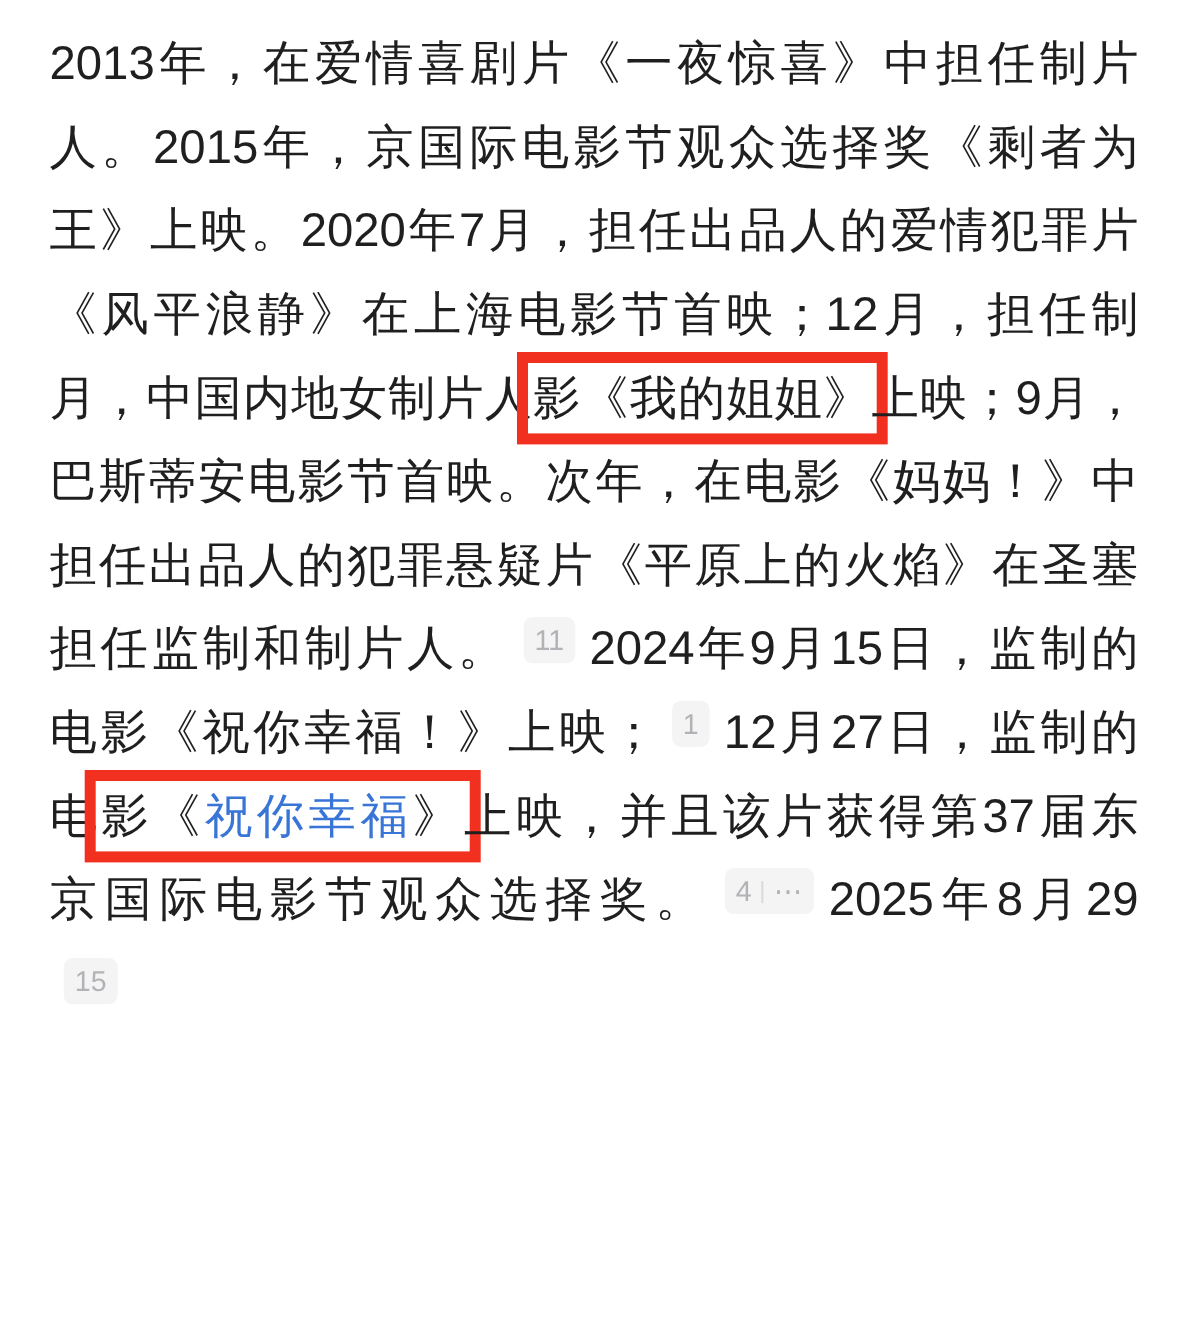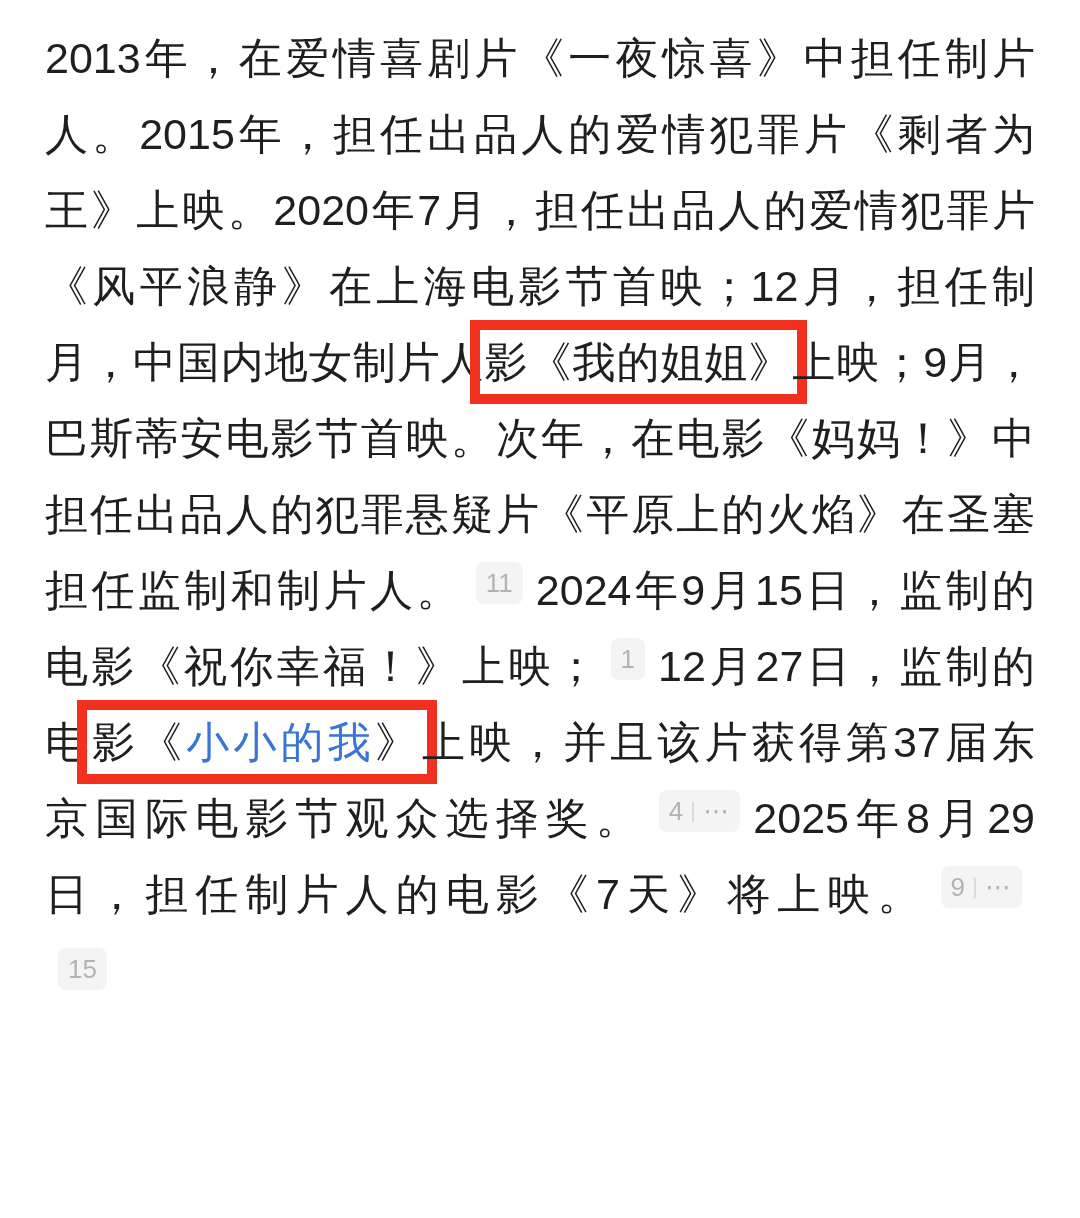--- a/index.html
+++ b/index.html
@@ -72,28 +72,27 @@
     color: var(--badge-text);
     letter-spacing: 1px;
   }
 </style>
 </head>
 <body>
 
 <div class="article" data-name="article">
     <div class="paragraph" data-name="career-paragraph">
       <div class="line justify" data-name="text-line"><span class="run" data-name="text-run">2013年，在爱情喜剧片《一夜惊喜》中担任制片</span></div>
-      <div class="line justify" data-name="text-line"><span class="run" data-name="text-run">人。2015年，担任出品人的爱情犯罪片《剩者为</span></div>
+      <div class="line justify" data-name="text-line"><span class="run" data-name="text-run">人。2015年，京国际电影节观众选择奖《剩者为</span></div>
       <div class="line justify" data-name="text-line"><span class="run" data-name="text-run">王》上映。2020年7月，担任出品人的爱情犯罪片</span></div>
       <div class="line justify" data-name="text-line"><span class="run" data-name="text-run">《风平浪静》在上海电影节首映；12月，担任制</span></div>
       <div class="line justify" data-name="text-line"><span class="run" data-name="text-run">月，中国内地女制片人</span><span class="annotation-box" data-name="annotation-box"><span class="run" data-name="text-run">影《我的姐姐》</span></span><span class="run" data-name="text-run">上映；9月，</span></div>
       <div class="line justify" data-name="text-line"><span class="run" data-name="text-run">巴斯蒂安电影节首映。次年，在电影《妈妈！》中</span></div>
       <div class="line justify" data-name="text-line"><span class="run" data-name="text-run">担任出品人的犯罪悬疑片《平原上的火焰》在圣塞</span></div>
       <div class="line justify" data-name="text-line"><span class="run" data-name="text-run">担任监制和制片人。</span><span class="citation-badge" data-name="citation-badge"><span class="cite-num" data-name="citation-number">11</span></span><span class="run" data-name="text-run">2024年9月15日，监制的</span></div>
       <div class="line justify" data-name="text-line"><span class="run" data-name="text-run">电影《祝你幸福！》上映；</span><span class="citation-badge" data-name="citation-badge"><span class="cite-num" data-name="citation-number">1</span></span><span class="run" data-name="text-run">12月27日，监制的</span></div>
-      <div class="line justify" data-name="text-line"><span class="run" data-name="text-run">电</span><span class="annotation-box" data-name="annotation-box"><span class="run" data-name="text-run">影《</span><a class="wiki-link" data-name="movie-link">小小的我</a><span class="run" data-name="text-run">》</span></span><span class="run" data-name="text-run">上映，并且该片获得第37届东</span></div>
+      <div class="line justify" data-name="text-line"><span class="run" data-name="text-run">电</span><span class="annotation-box" data-name="annotation-box"><span class="run" data-name="text-run">影《</span><a class="wiki-link" data-name="movie-link">祝你幸福</a><span class="run" data-name="text-run">》</span></span><span class="run" data-name="text-run">上映，并且该片获得第37届东</span></div>
       <div class="line justify" data-name="text-line"><span class="run" data-name="text-run">京国际电影节观众选择奖。</span><span class="citation-badge" data-name="citation-badge"><span class="cite-num" data-name="citation-number">4</span><span class="cite-divider" data-name="badge-divider"></span><span class="cite-more" data-name="more-citations-icon">⋯</span></span><span class="run" data-name="text-run">2025年8月29</span></div>
-      <div class="line justify" data-name="text-line"><span class="run" data-name="text-run">日，担任制片人的电影《7天》将上映。</span><span class="citation-badge" data-name="citation-badge"><span class="cite-num" data-name="citation-number">9</span><span class="cite-divider" data-name="badge-divider"></span><span class="cite-more" data-name="more-citations-icon">⋯</span></span></div>
     </div>
     <div class="paragraph" data-name="trailing-reference">
       <div class="line" data-name="text-line"><span class="citation-badge" data-name="citation-badge"><span class="cite-num" data-name="citation-number">15</span></span></div>
     </div>
   </div>
 
 </body></html>

